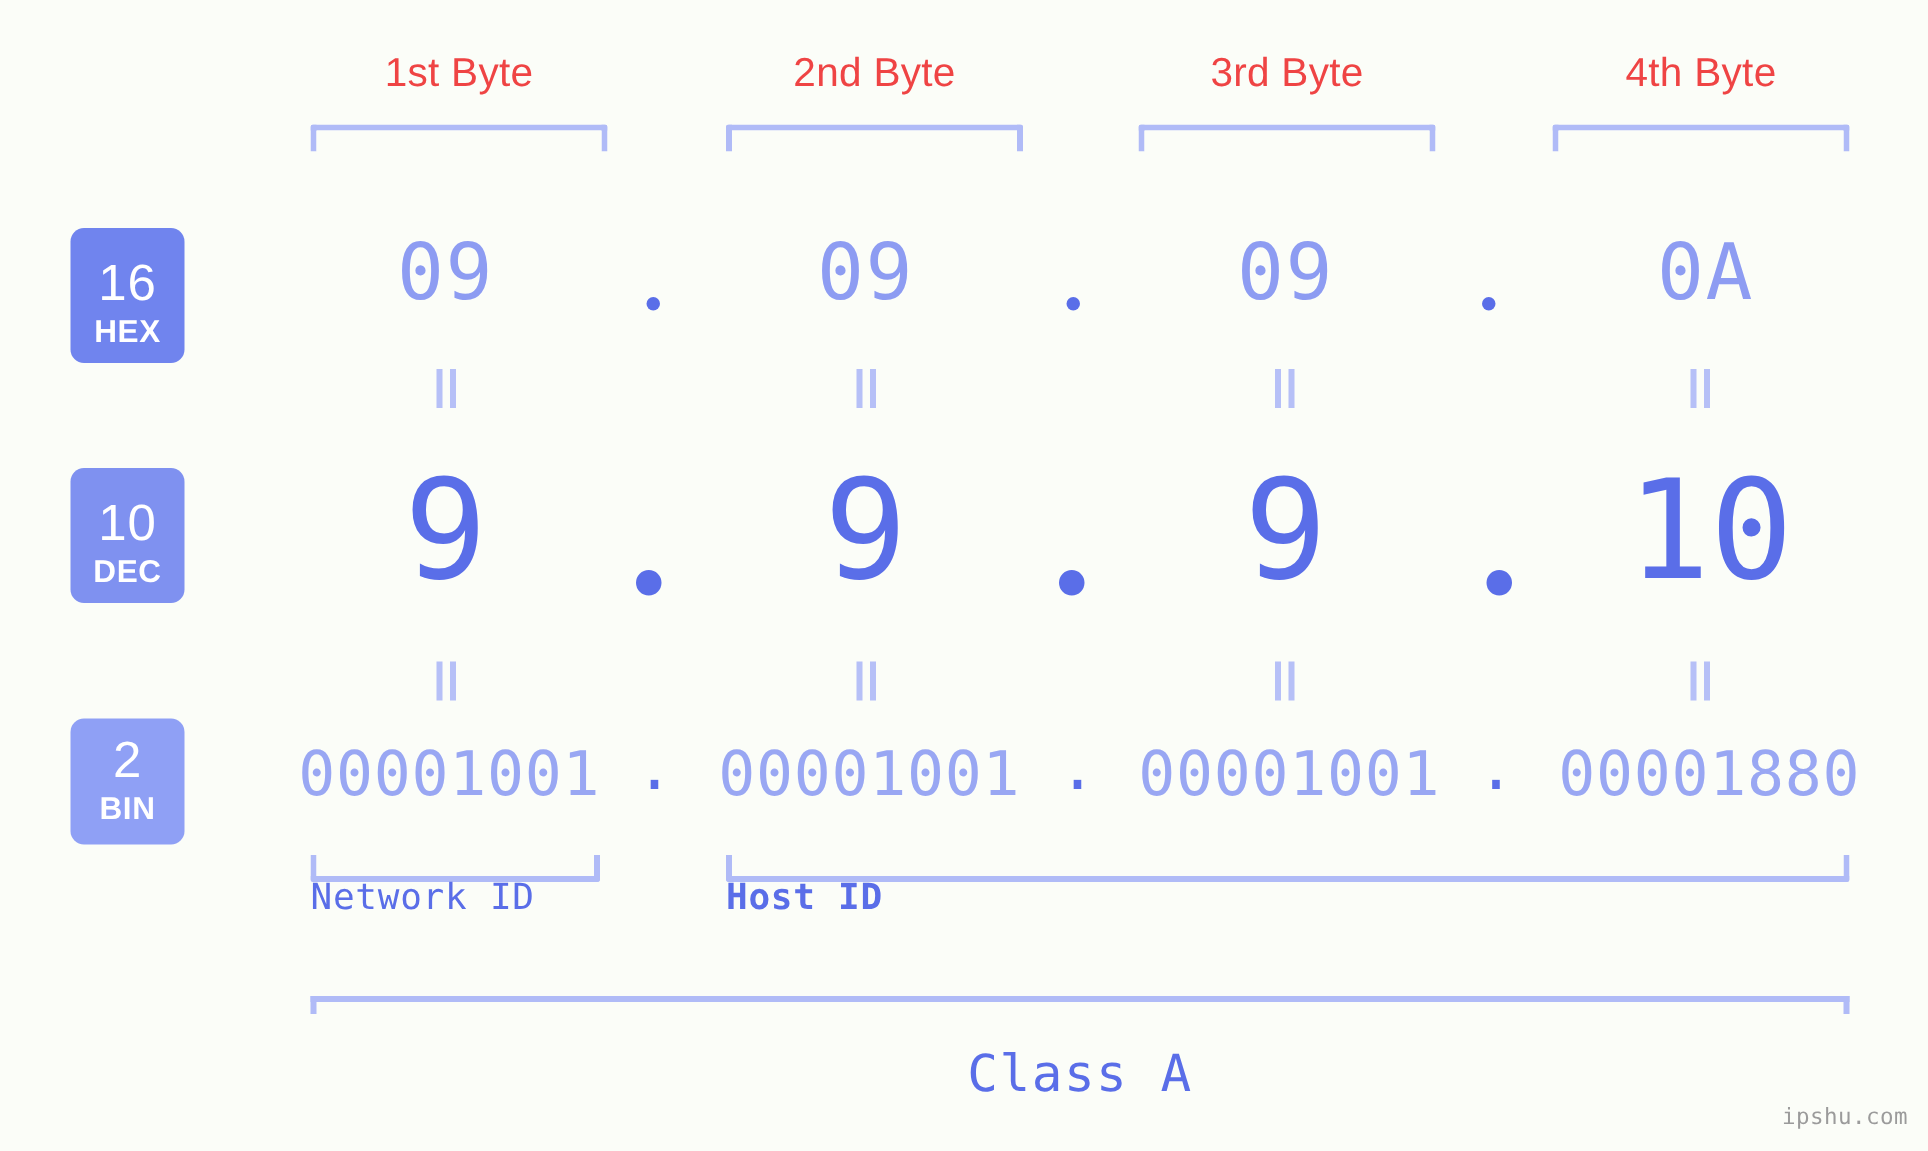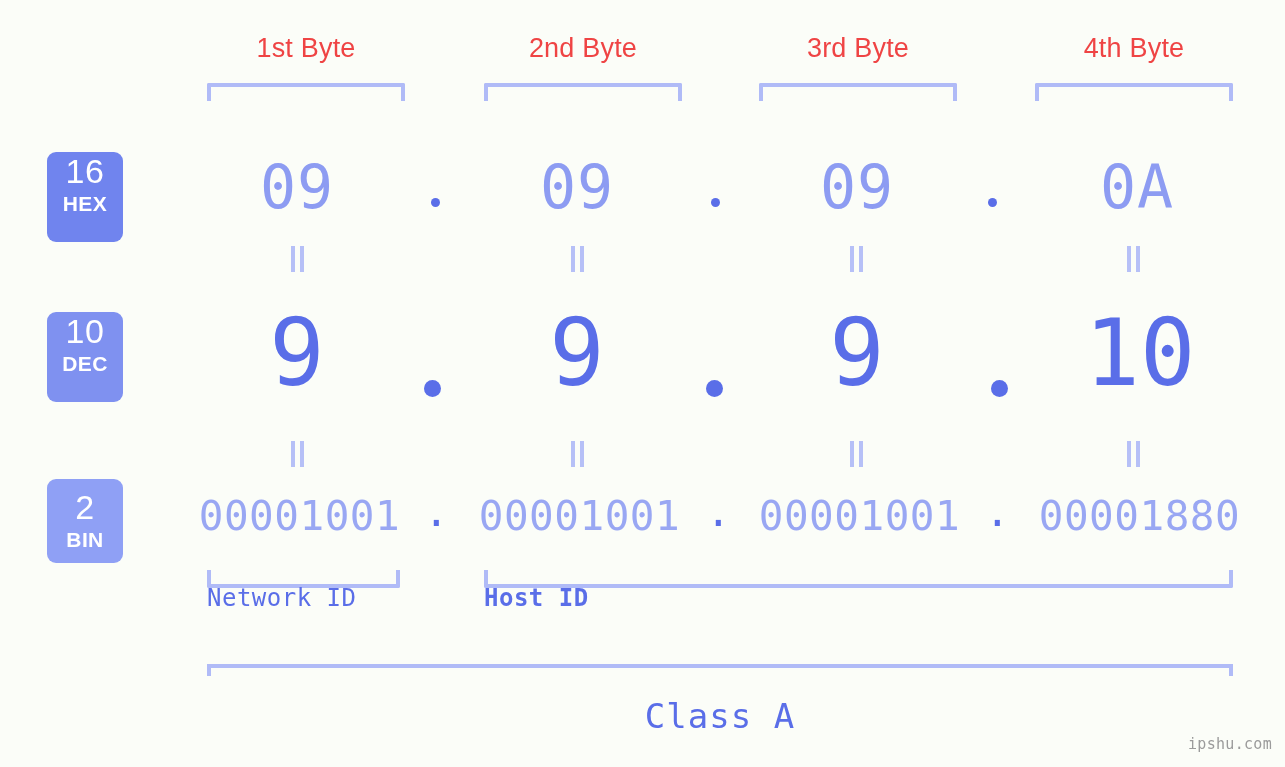--- a/index.html
+++ b/index.html
@@ -59,21 +59,21 @@
   .badge {
     position: absolute;
     left: 47px;
     width: 76px;
     border-radius: 9px;
     color: #ffffff;
     text-align: center;
     box-sizing: border-box;
     font-family: "Liberation Sans", sans-serif;
     line-height: 1;
-    padding-top: 2px;
+    padding-top: 20px;
   }
   .badge .num {
     display: block;
     font-size: 34px;
     font-weight: 400;
     letter-spacing: 0.5px;
   }
   .badge .abbr {
     display: block;
     font-size: 21px;
@@ -89,21 +89,21 @@
   
   .val {
     position: absolute;
     text-align: center;
     white-space: nowrap;
   }
 
   .hex-val {
     top: 152px;
     font-family: "DejaVu Sans Mono", monospace;
-    font-size: 60px;
+    font-size: 52px;
     font-weight: 400;
     color: #8d9cf2;
     letter-spacing: 1px;
   }
 
   .dec-val {
     top: 300px;
     font-family: "DejaVu Sans Mono", monospace;
     font-size: 92px;
     font-weight: 400;

